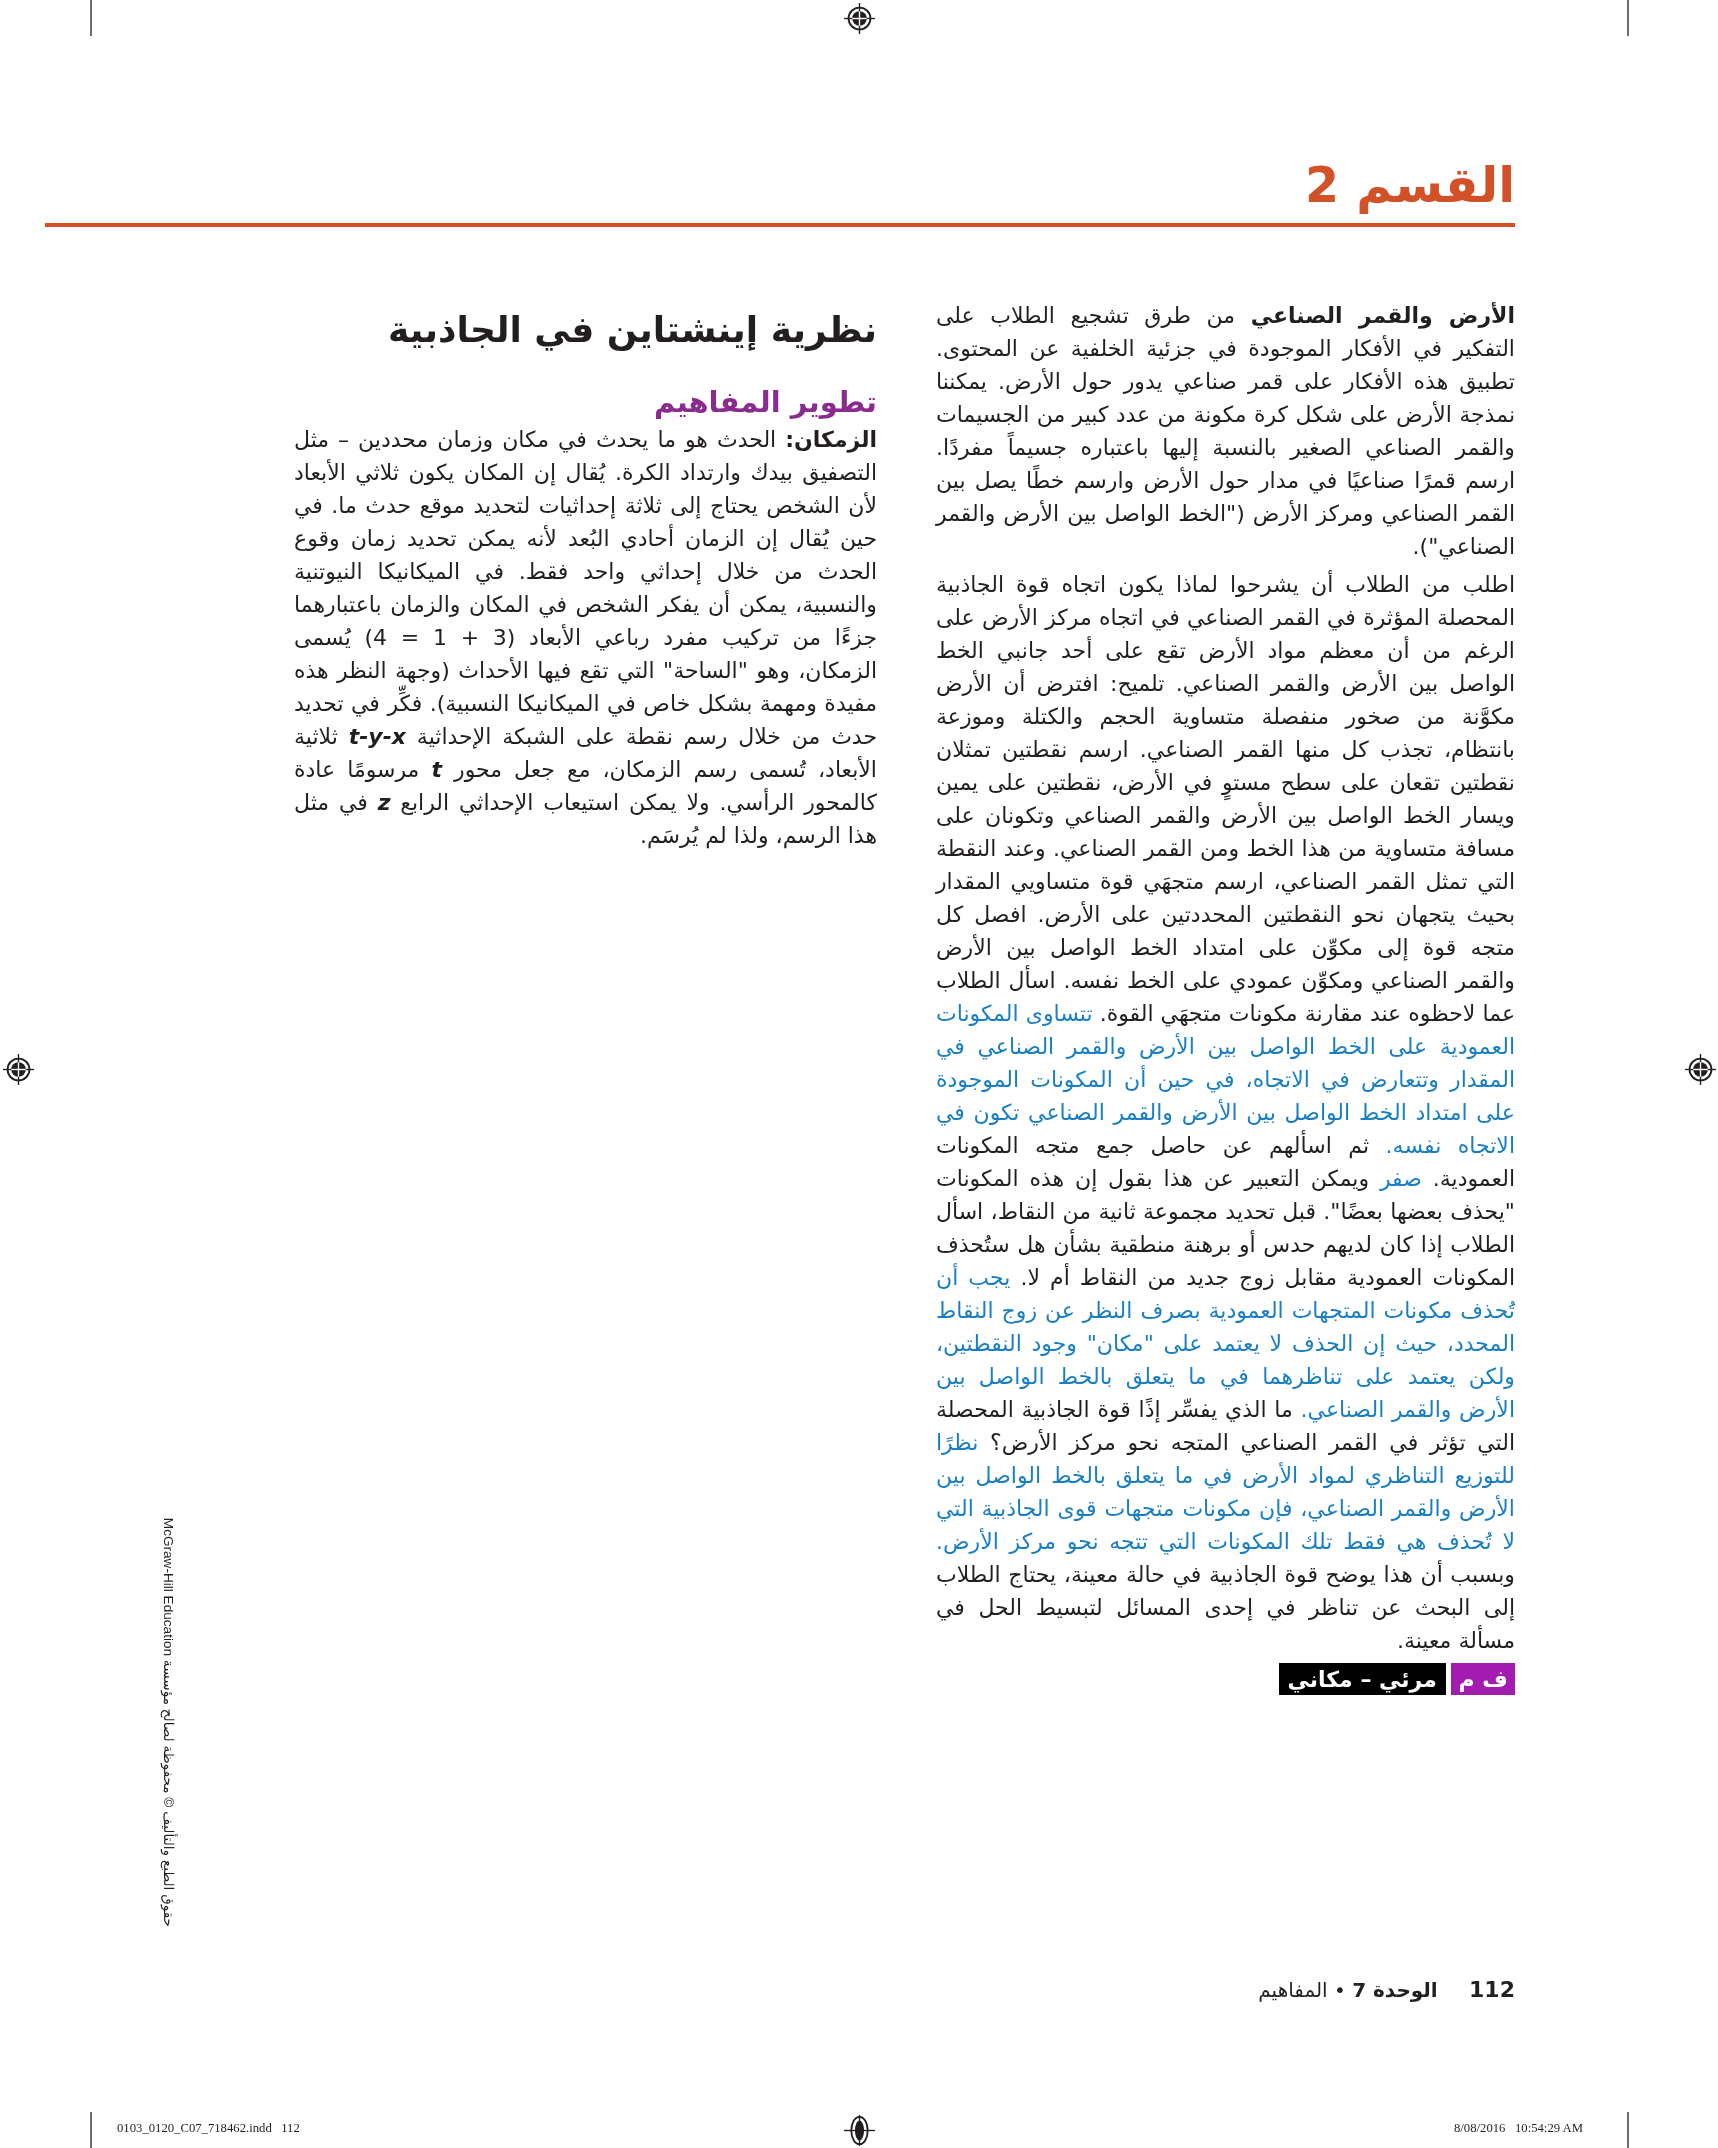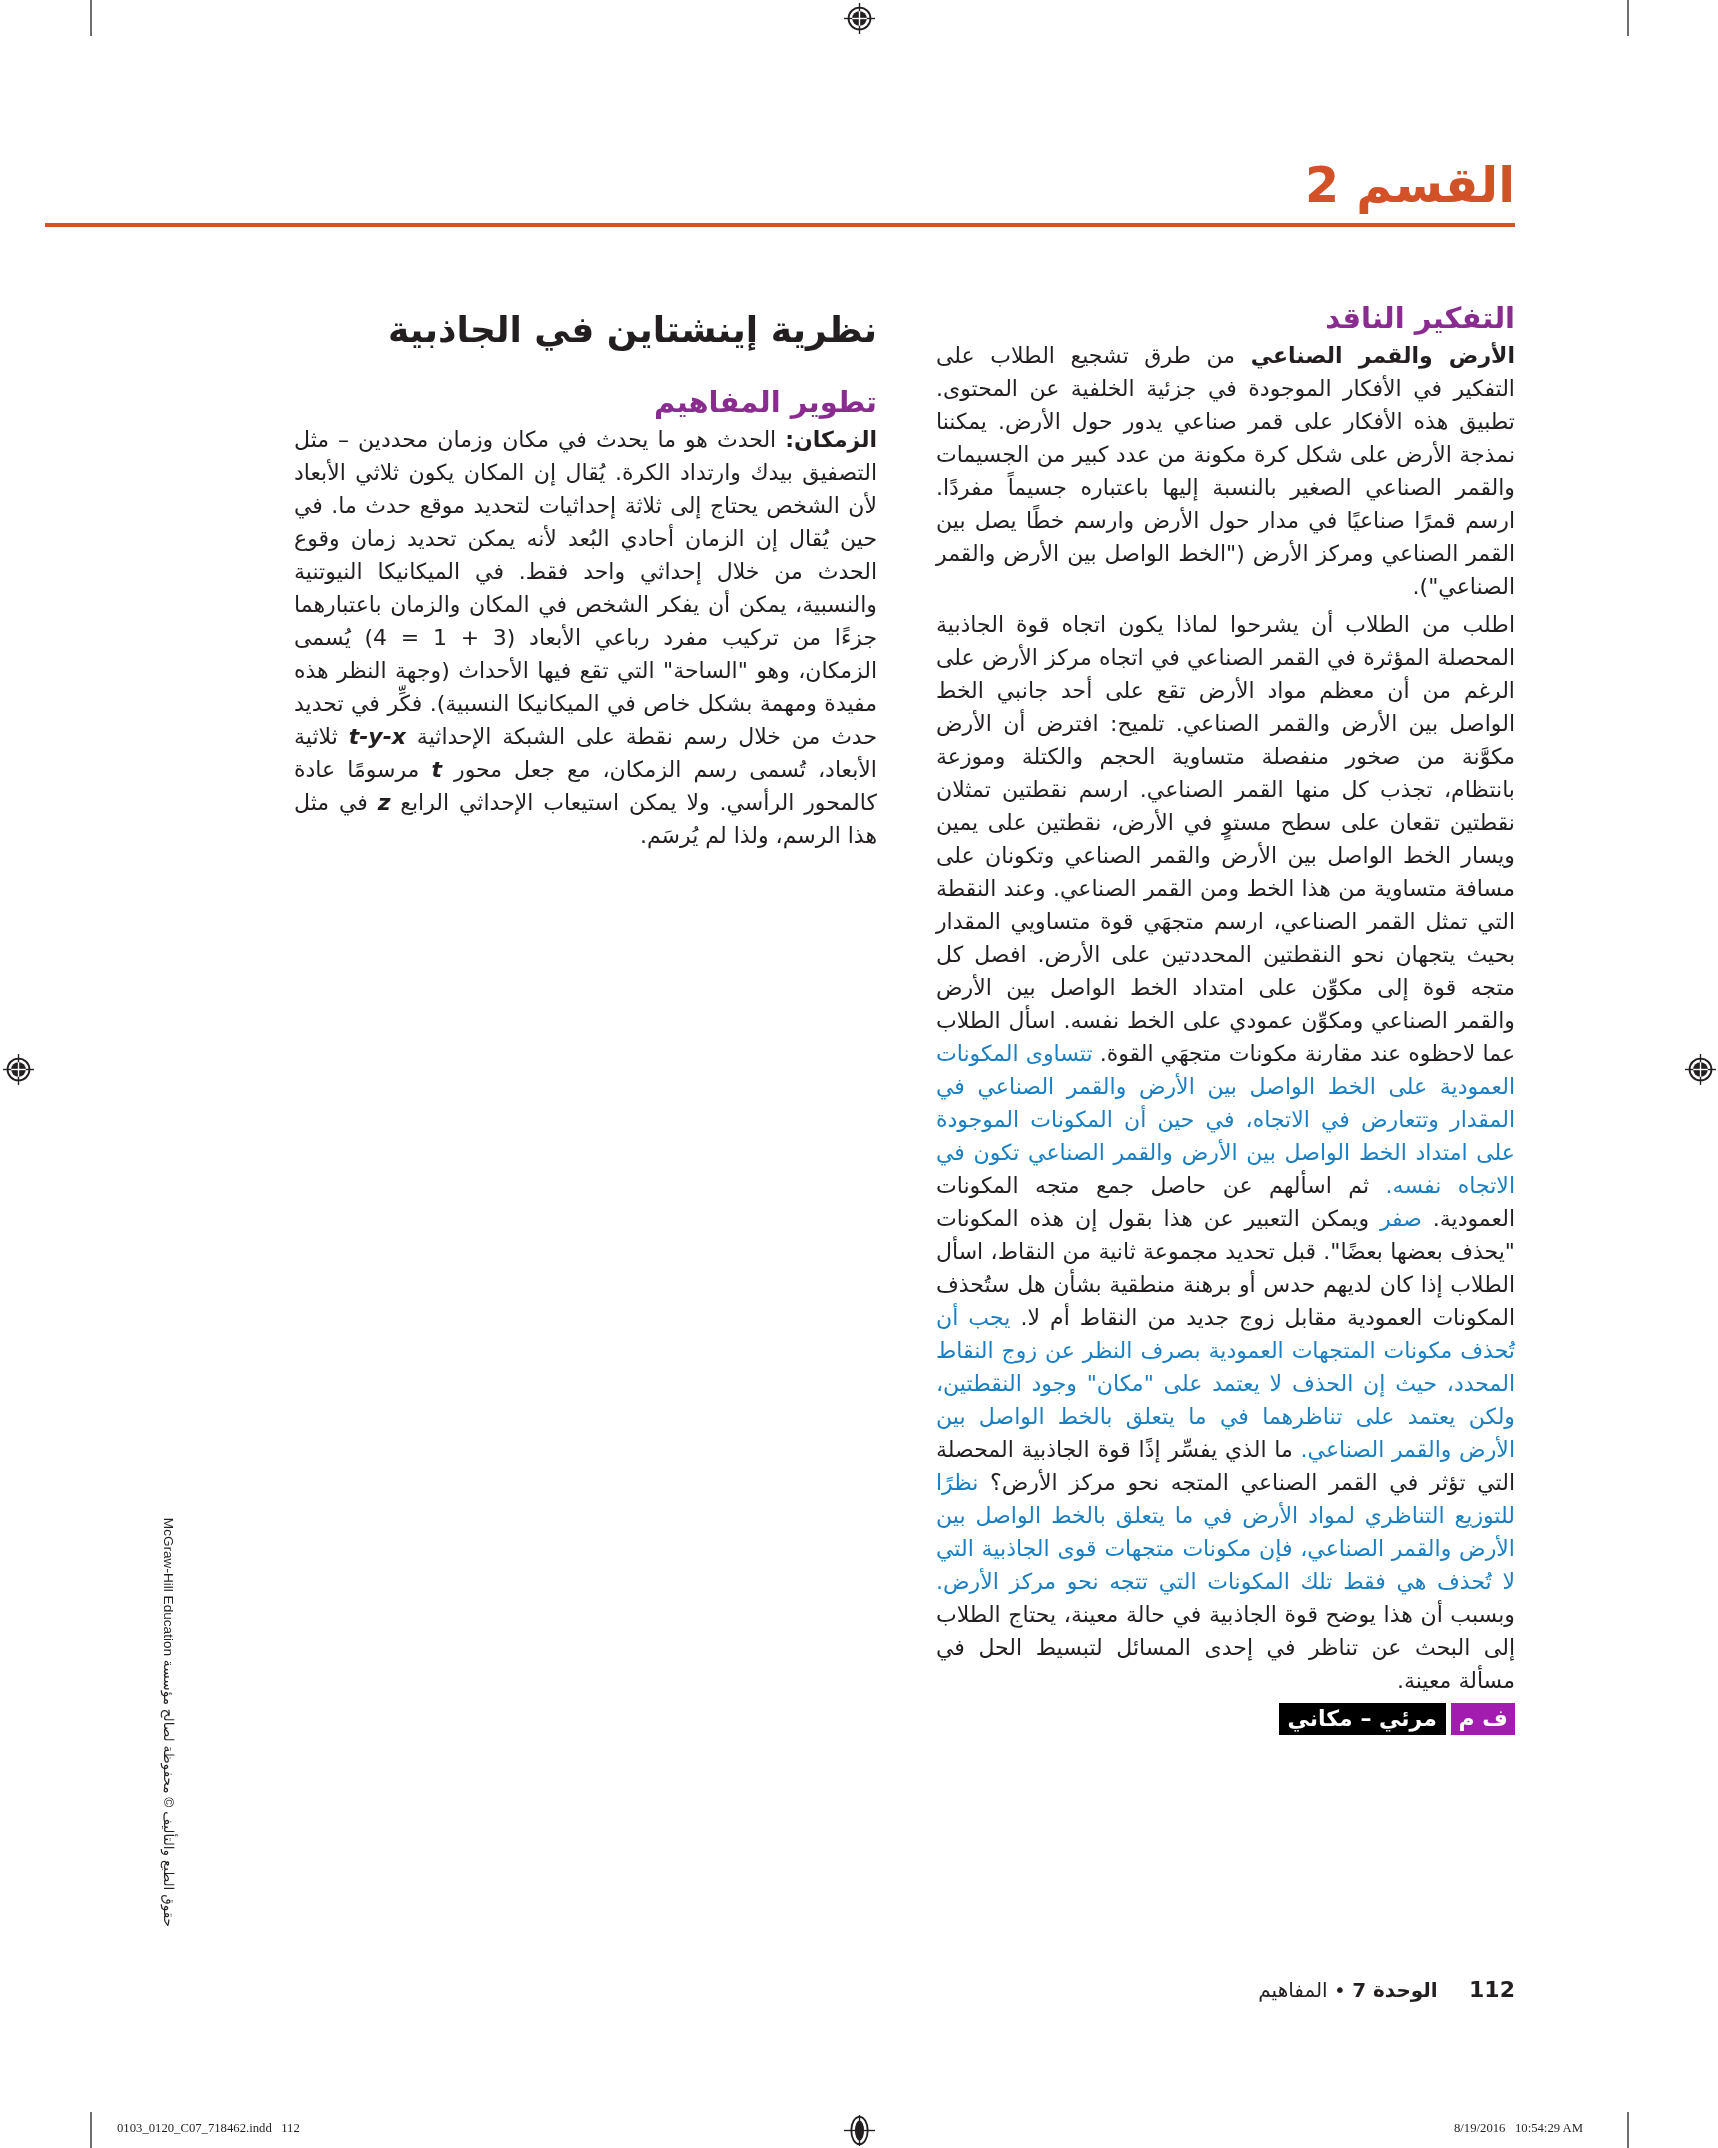--- a/index.html
+++ b/index.html
@@ -64,21 +64,20 @@
   <ellipse cx="17" cy="17" rx="9" ry="15" fill="none" stroke="#231f20" stroke-width="2"></ellipse>
   <ellipse cx="17" cy="17" rx="5" ry="11" fill="#231f20"></ellipse>
   <line x1="0" y1="17" x2="34" y2="17" stroke="#231f20" stroke-width="1.5"></line>
   <line x1="17" y1="0" x2="17" y2="34" stroke="#231f20" stroke-width="1.5"></line>
 </svg>
 
 <div class="section-title">القسم 2</div>
 <div class="section-rule"></div>
 
 <div class="col col-right">
-  <div class="head-purple">التفكير الناقد</div>
   <p><b>الأرض والقمر الصناعي</b><span> من طرق تشجيع الطلاب على التفكير في الأفكار الموجودة في جزئية الخلفية عن المحتوى. تطبيق هذه الأفكار على قمر صناعي يدور حول الأرض. يمكننا نمذجة الأرض على شكل كرة مكونة من عدد كبير من الجسيمات والقمر الصناعي الصغير بالنسبة إليها باعتباره جسيماً مفردًا. ارسم قمرًا صناعيًا في مدار حول الأرض وارسم خطًا يصل بين القمر الصناعي ومركز الأرض ("الخط الواصل بين الأرض والقمر الصناعي").</span></p>
   <p style="text-indent:0;"><span>اطلب من الطلاب أن يشرحوا لماذا يكون اتجاه قوة الجاذبية المحصلة المؤثرة في القمر الصناعي في اتجاه مركز الأرض على الرغم من أن معظم مواد الأرض تقع على أحد جانبي الخط الواصل بين الأرض والقمر الصناعي. تلميح: افترض أن الأرض مكوَّنة من صخور منفصلة متساوية الحجم والكتلة وموزعة بانتظام، تجذب كل منها القمر الصناعي. ارسم نقطتين تمثلان نقطتين تقعان على سطح مستوٍ في الأرض، نقطتين على يمين ويسار الخط الواصل بين الأرض والقمر الصناعي وتكونان على مسافة متساوية من هذا الخط ومن القمر الصناعي. وعند النقطة التي تمثل القمر الصناعي، ارسم متجهَي قوة متساويي المقدار بحيث يتجهان نحو النقطتين المحددتين على الأرض. افصل كل متجه قوة إلى مكوِّن على امتداد الخط الواصل بين الأرض والقمر الصناعي ومكوِّن عمودي على الخط نفسه. اسأل الطلاب عما لاحظوه عند مقارنة مكونات متجهَي القوة. </span><span class="ans">تتساوى المكونات العمودية على الخط الواصل بين الأرض والقمر الصناعي في المقدار وتتعارض في الاتجاه، في حين أن المكونات الموجودة على امتداد الخط الواصل بين الأرض والقمر الصناعي تكون في الاتجاه نفسه.</span><span> ثم اسألهم عن حاصل جمع متجه المكونات العمودية. </span><span class="ans">صفر</span><span> ويمكن التعبير عن هذا بقول إن هذه المكونات "يحذف بعضها بعضًا". قبل تحديد مجموعة ثانية من النقاط، اسأل الطلاب إذا كان لديهم حدس أو برهنة منطقية بشأن هل ستُحذف المكونات العمودية مقابل زوج جديد من النقاط أم لا. </span><span class="ans">يجب أن تُحذف مكونات المتجهات العمودية بصرف النظر عن زوج النقاط المحدد، حيث إن الحذف لا يعتمد على "مكان" وجود النقطتين، ولكن يعتمد على تناظرهما في ما يتعلق بالخط الواصل بين الأرض والقمر الصناعي.</span><span> ما الذي يفسِّر إذًا قوة الجاذبية المحصلة التي تؤثر في القمر الصناعي المتجه نحو مركز الأرض؟ </span><span class="ans">نظرًا للتوزيع التناظري لمواد الأرض في ما يتعلق بالخط الواصل بين الأرض والقمر الصناعي، فإن مكونات متجهات قوى الجاذبية التي لا تُحذف هي فقط تلك المكونات التي تتجه نحو مركز الأرض.</span><span> وبسبب أن هذا يوضح قوة الجاذبية في حالة معينة، يحتاج الطلاب إلى البحث عن تناظر في إحدى المسائل لتبسيط الحل في مسألة معينة.</span></p>
   <div class="tag-row">
     <span class="tag-red">ف م</span>
     <span class="tag-black">مرئي – مكاني</span>
   </div>
 </div>
 
 <div class="col col-left">
   <div class="big-title">نظرية إينشتاين في الجاذبية</div>
@@ -89,14 +88,14 @@
 <div class="copyright" style="direction:rtl;">حقوق الطبع والتأليف © محفوظة لصالح مؤسسة McGraw-Hill Education</div>
 
 <div class="folio">
   <span class="num">112</span>
   <span class="unit">الوحدة 7</span>
   <span>•</span>
   <span>المفاهيم</span>
 </div>
 
 <div class="slug" style="left:117px;white-space:pre;">0103_0120_C07_718462.indd   112</div>
-<div class="slug" style="left:1454px;white-space:pre;">8/19/2016   10:54:29 AM</div>
+<div class="slug" style="left:1454px;white-space:pre;">8/08/2016   10:54:29 AM</div>
 
 
 </body></html>

